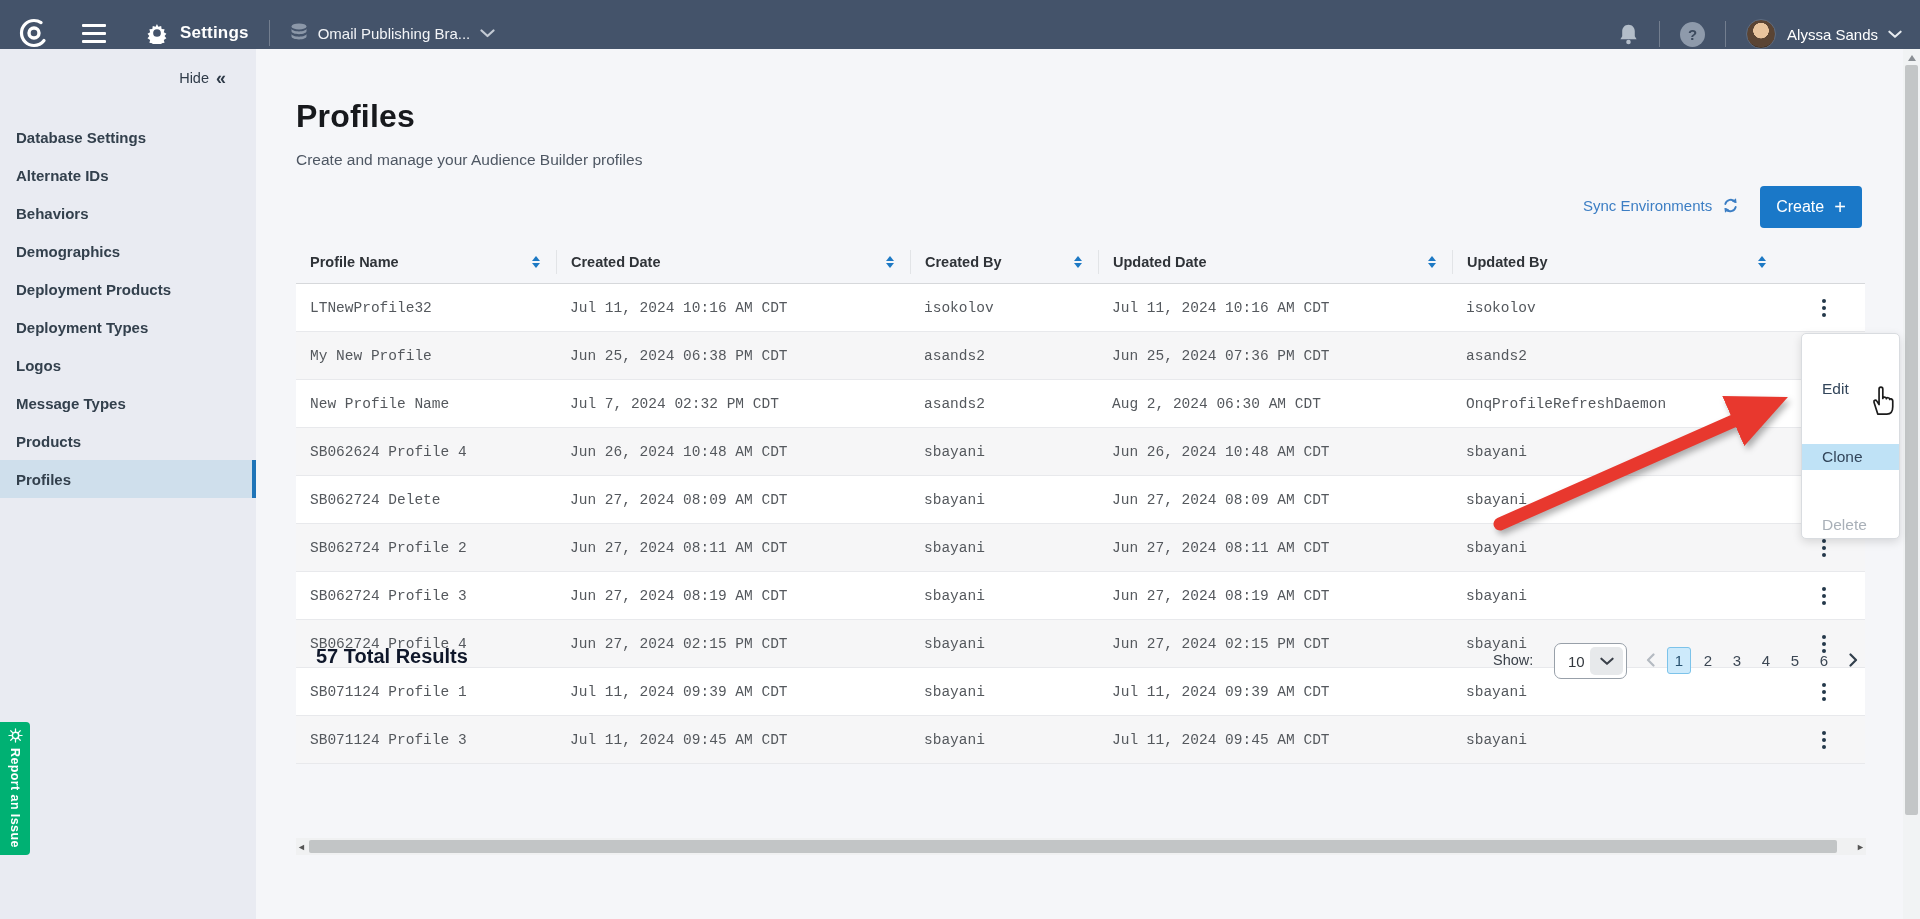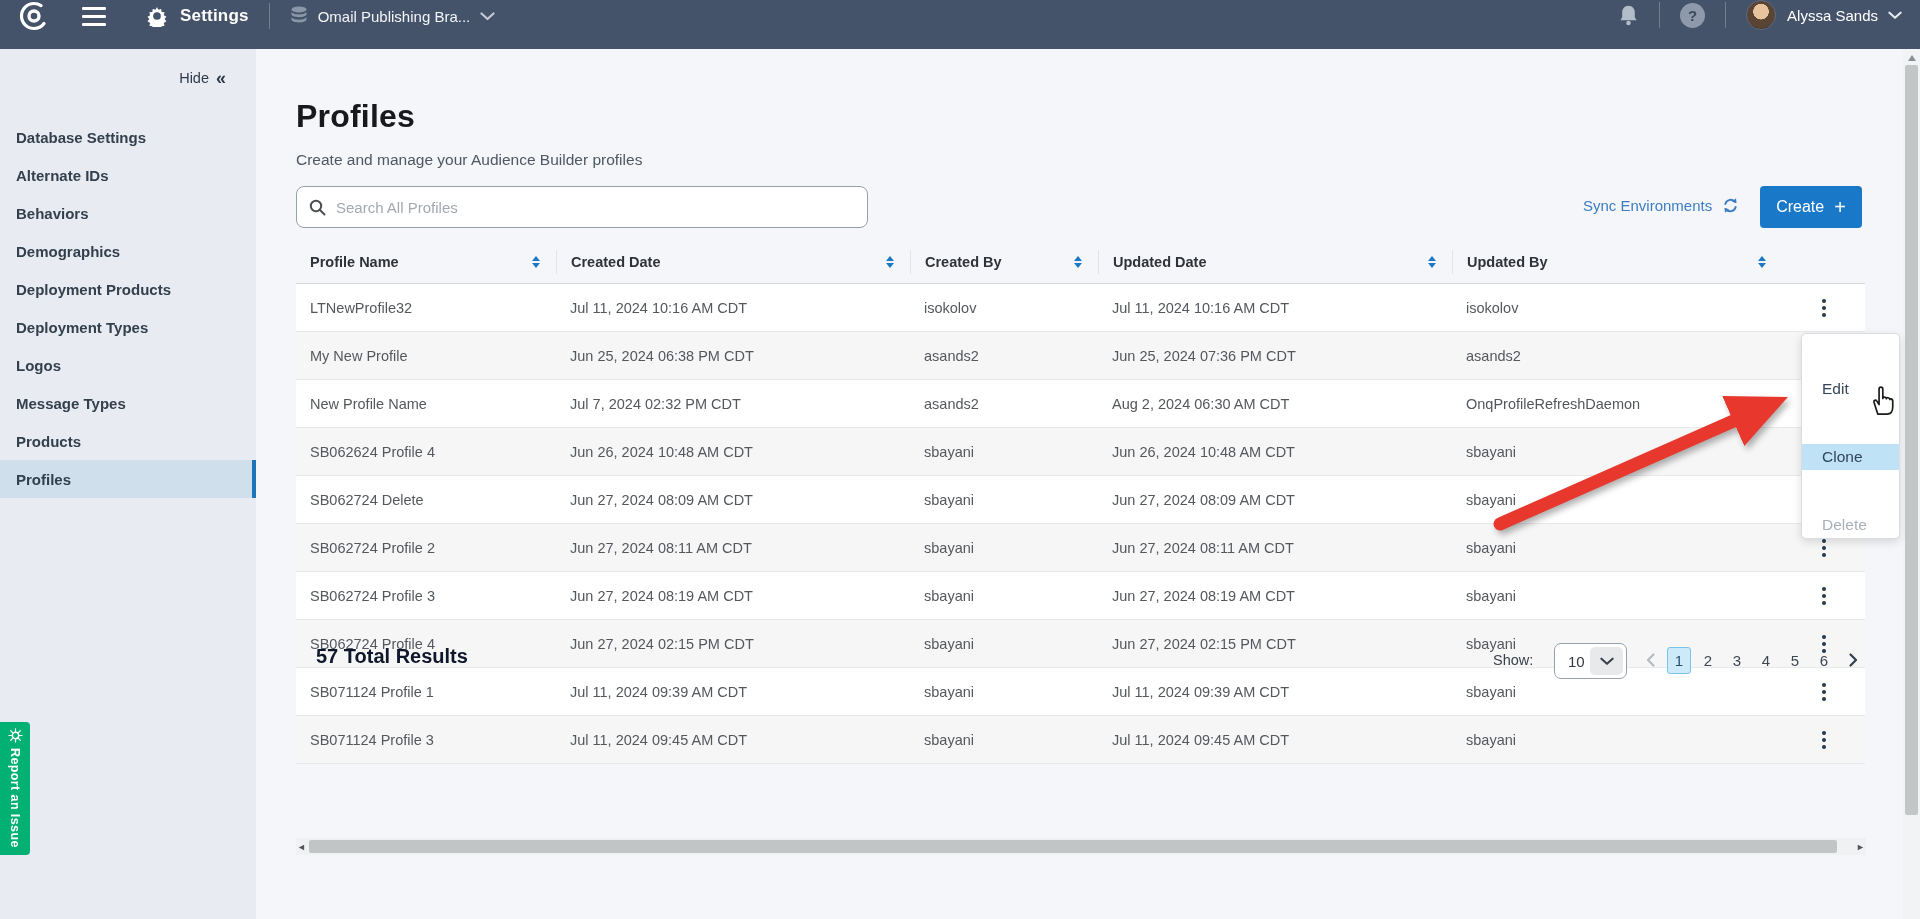--- a/index.html
+++ b/index.html
@@ -1,21 +1,21 @@
 <!DOCTYPE html>
 <html><head>
 <meta charset="utf-8">
 <style>
   * { margin:0; padding:0; box-sizing:border-box; }
   html,body { width:1920px; height:919px; overflow:hidden;
     font-family:"Liberation Sans", sans-serif; background:#f5f6f9; }
 
   
   .topbar { position:absolute; left:0; top:0; width:1920px; height:49px;
-    background:#44536a; display:flex; align-items:flex-start; color:#fff; z-index:30; }
+    background:#44536a; display:flex; align-items:flex-end; color:#fff; z-index:30; }
   .topbar .lgroup { display:flex; align-items:center; padding-left:18px; }
   .logo { width:32px; height:32px; margin-right:32px; }
   .hamburger { width:24px; display:flex; flex-direction:column; gap:5px; margin-right:40px; cursor:pointer; }
   .hamburger span { height:3px; background:#fff; border-radius:1px; }
   .gear-wrap { margin-right:12px; display:flex; }
   .settings-label { font-size:17px; font-weight:700; letter-spacing:.2px; }
   .tb-divider { width:1px; height:26px; background:rgba(255,255,255,.25); margin:0 20px; }
   .db-select { display:flex; align-items:center; gap:10px; cursor:pointer; }
   .db-name { font-size:15px; color:#f2f4f7; max-width:160px; white-space:nowrap; }
   .rgroup { margin-left:auto; display:flex; align-items:center; padding-right:18px; }
@@ -67,21 +67,21 @@
     font-size:14.5px; font-weight:700; color:#2f3338; border-left:1px solid #e2e4e7; }
   .th:first-child { border-left:none; }
   .sort { display:flex; flex-direction:column; gap:2px; margin-left:auto; margin-right:16px; cursor:pointer; }
   .sort .up { width:0; height:0; border-left:4px solid transparent; border-right:4px solid transparent;
     border-bottom:5px solid #1d79c4; }
   .sort .dn { width:0; height:0; border-left:4px solid transparent; border-right:4px solid transparent;
     border-top:5px solid #1d79c4; }
   .c-name { width:260px; } .c-cdate { width:354px; } .c-cby { width:188px; }
   .c-udate { width:354px; } .c-uby { width:330px; } .c-act { width:83px; }
   .trow { display:flex; height:48px; align-items:center; background:#fff;
-    border-bottom:1px solid #e8e9ec; font-size:14.5px; color:#54585d; }
+    border-bottom:1px solid #e8e9ec; font-size:14.5px; color:#54585d;font-family:Liberation Mono, monospace; }
   .trow:nth-child(even) { background:#f6f6f7; }
   .td { padding-left:14px; white-space:nowrap; overflow:hidden; }
   .td-act { display:flex; justify-content:center; padding-left:0; }
   .kebab { display:flex; flex-direction:column; gap:3px; cursor:pointer; padding:4px 8px; }
   .kebab i { width:4px; height:4px; border-radius:50%; background:#24384a; }
 
   
   .total-results { position:absolute; left:60px; top:596px; font-size:20px;
     font-weight:700; color:#0f172a; }
   .show-label { position:absolute; left:1237px; top:603px; font-size:14.5px; color:#3a4049; }
@@ -200,27 +200,20 @@
     <div class="nav-item">Message Types</div>
     <div class="nav-item">Products</div>
     <div class="nav-item active">Profiles</div>
   </div>
 </div>
 
 <div class="main">
   <div class="page-title">Profiles</div>
   <div class="page-subtitle">Create and manage your Audience Builder profiles</div>
 
-  <div class="searchbox">
-    <svg width="17" height="17" viewBox="0 0 17 17">
-      <circle cx="7" cy="7" r="5.2" fill="none" stroke="#4a4e54" stroke-width="2"></circle>
-      <line x1="11" y1="11" x2="15.5" y2="15.5" stroke="#4a4e54" stroke-width="2" stroke-linecap="round"></line>
-    </svg>
-    <input type="text" placeholder="Search All Profiles" style="">
-  </div>
 
   <div class="sync-link">
     <span>Sync Environments</span>
     <svg width="19" height="17" viewBox="0 0 20 18">
       <path d="M4.5 7.5 A6 6 0 0 1 15 5.2" fill="none" stroke="#3c7ec4" stroke-width="2" stroke-linecap="round"></path>
       <polygon points="15.8,1.2 16.4,6.4 11.5,5.1" fill="#3c7ec4"></polygon>
       <path d="M15.5 10.5 A6 6 0 0 1 5 12.8" fill="none" stroke="#3c7ec4" stroke-width="2" stroke-linecap="round"></path>
       <polygon points="4.2,16.8 3.6,11.6 8.5,12.9" fill="#3c7ec4"></polygon>
     </svg>
   </div>

